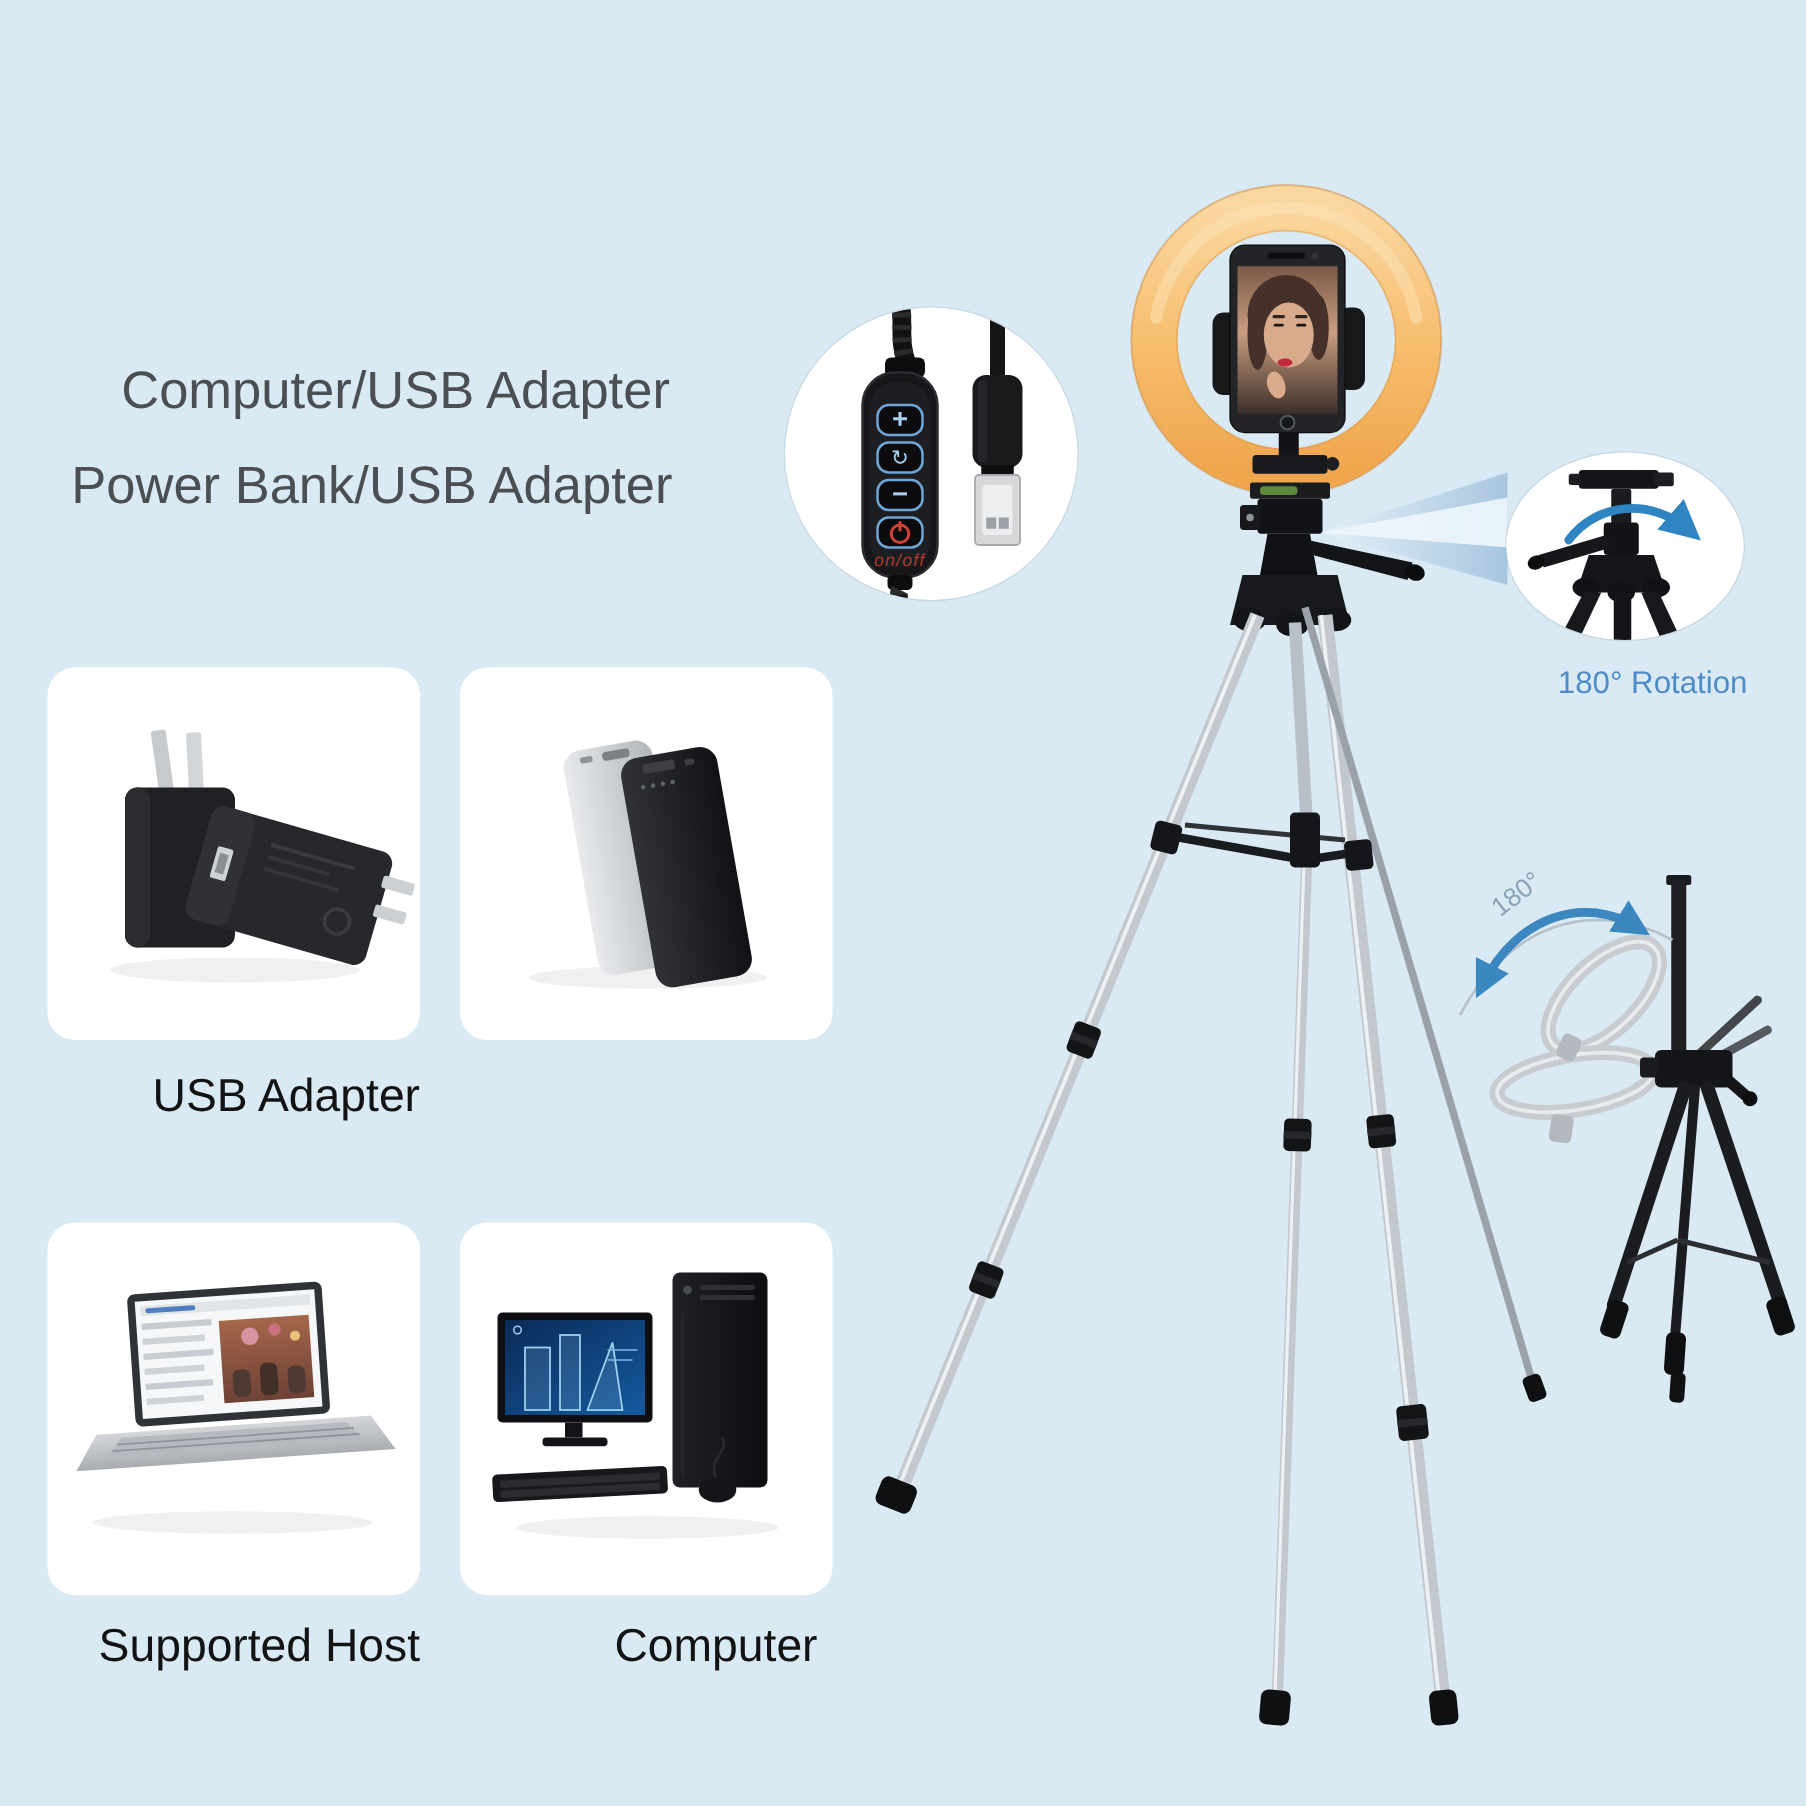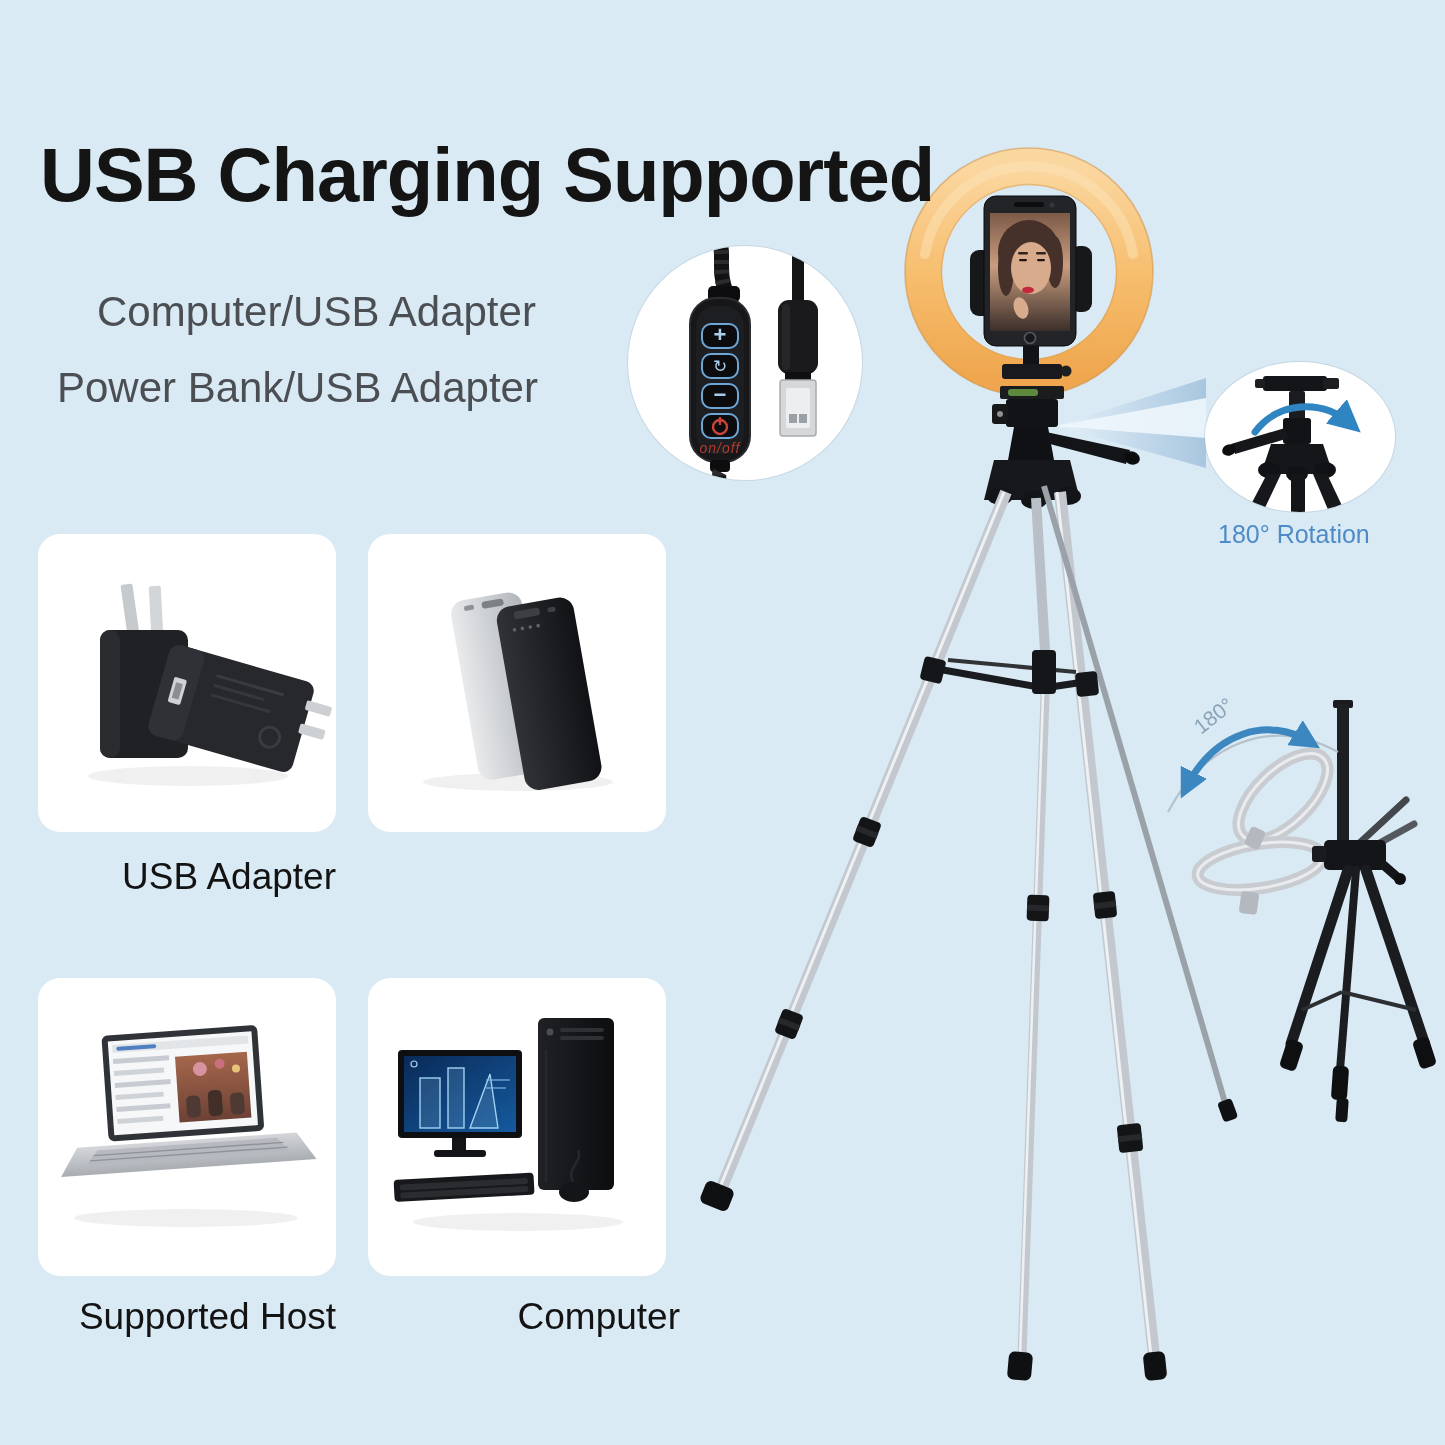--- a/index.html
+++ b/index.html
@@ -22,21 +22,21 @@
   .inset-circle{
     position:absolute;left:628px;top:246px;width:234px;height:234px;border-radius:50%;
     background:#fff;box-shadow:0 0 0 1px rgba(150,170,185,.28);overflow:hidden;
   }
   .inset-ellipse{
     position:absolute;left:1205px;top:362px;width:190px;height:150px;border-radius:50%;
     background:#fff;box-shadow:0 0 0 1px rgba(150,170,185,.3);overflow:hidden;
   }
   .inset-circle svg,.inset-ellipse svg{display:block;width:100%;height:100%;}
   .rotation-label{
-    position:absolute;left:1218px;top:520px;width:180px;text-align:left;
+    position:absolute;left:1218px;top:532px;width:180px;text-align:right;
     font-size:25px;color:var(--rotation-text,#4e8bc8);white-space:nowrap;
   }
   .fold-label{
     position:absolute;left:1192px;top:704px;font-size:21px;
     color:var(--fold-text,#8ba3b8);transform:rotate(-38deg);
   }
   .card{
     position:absolute;width:298px;height:298px;border-radius:22px;
     background:var(--card-bg,#fff);
   }
@@ -206,21 +206,20 @@
 
       <g fill="#0f1012">
         <rect x="702" y="1184" width="30" height="24" rx="6" transform="rotate(22 717 1196)"></rect>
         <rect x="1008" y="1352" width="24" height="28" rx="6" transform="rotate(5 1020 1366)"></rect>
         <rect x="1144" y="1352" width="22" height="28" rx="6" transform="rotate(-6 1155 1366)"></rect>
         <rect x="1220" y="1100" width="15" height="21" rx="4" transform="rotate(-20 1227 1110)"></rect>
       </g>
     </g>
   </svg>
 
-  <h1 class="title">USB Charging Supported</h1>
   <div class="power-line l1">Computer/USB Adapter</div>
   <div class="power-line l2">Power Bank/USB Adapter</div>
 
   <div class="inset-circle">
     <svg viewBox="0 0 234 234">
       <g>
         <path d="M 92,-6 C 96,14 90,26 98,46" stroke="#121214" stroke-width="15" fill="none"></path>
         <path d="M 92,-6 C 96,14 90,26 98,46" stroke="#2b2b2e" stroke-width="15" fill="none" stroke-dasharray="4 6"></path>
         <rect x="80" y="40" width="32" height="16" rx="5" fill="#0d0d0f"></rect>
         <rect x="62" y="52" width="60" height="164" rx="26" fill="#17171a" stroke="#2c2d31" stroke-width="2"></rect>
@@ -414,15 +413,15 @@
         <rect x="26" y="198" width="140" height="22" rx="4" fill="#17181b"></rect>
         <rect x="32" y="203" width="128" height="6" rx="2" fill="#2a2c30"></rect>
         <rect x="32" y="211" width="128" height="6" rx="2" fill="#2a2c30"></rect>
       </g>
       <g>
         <path d="M 206,206 C 196,190 216,184 210,172" stroke="#26282c" stroke-width="2.5" fill="none"></path>
         <ellipse cx="206" cy="214" rx="15" ry="10" fill="#141518"></ellipse>
       </g>
     </svg>
   </div>
-  <div class="card-label" style="left:382px;top:1296px;">Computer</div>
+  <div class="card-label" style="left:356px;top:1296px;">Computer</div>
 
 </div>
 
 </body></html>

